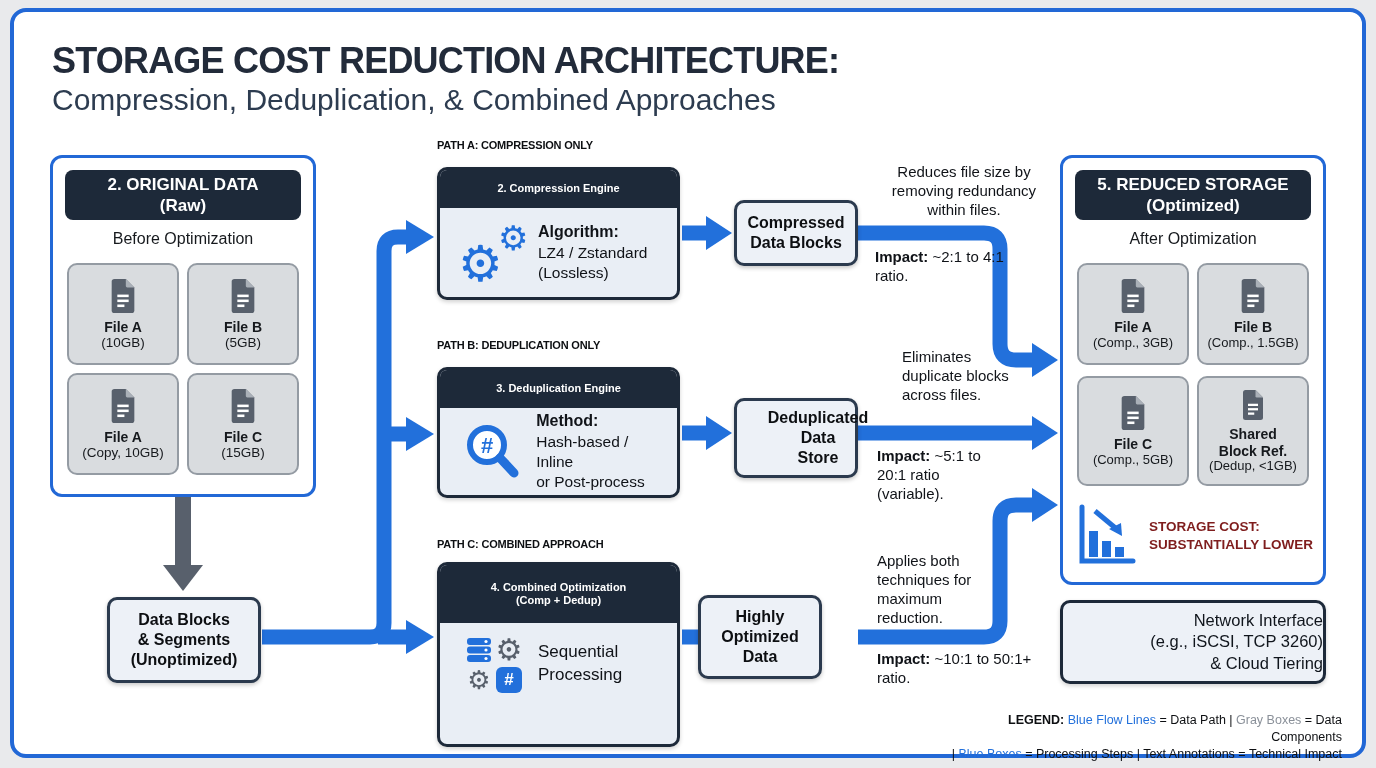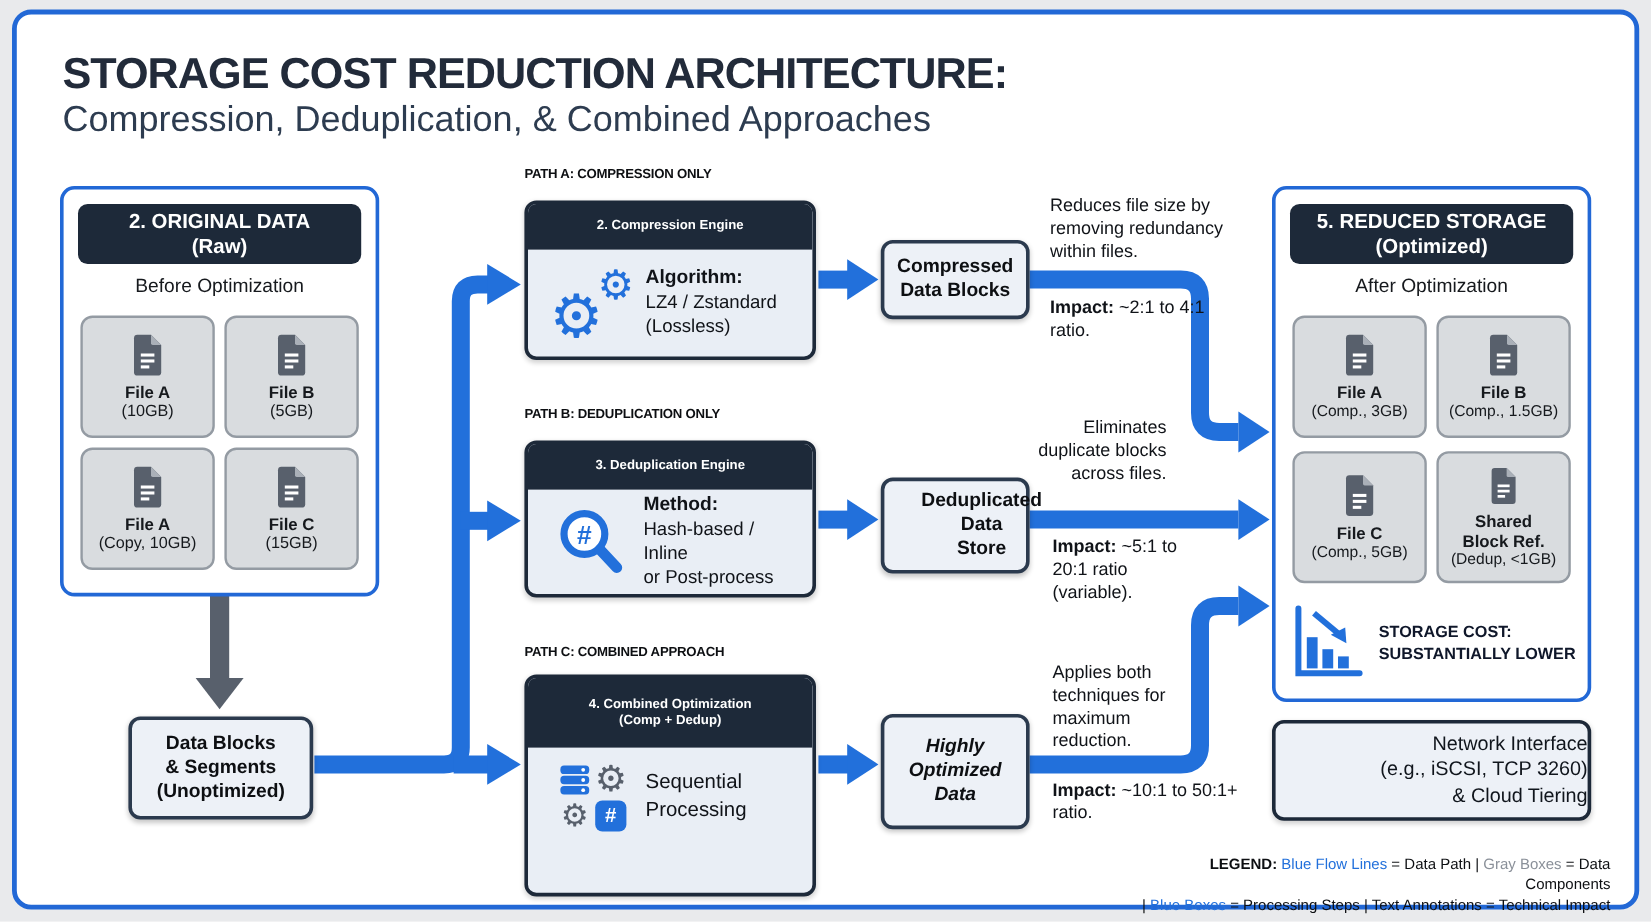--- a/index.html
+++ b/index.html
@@ -41,21 +41,21 @@
   .outbox { position:absolute; background:#edf1f7; border:3px solid #2b3a4e; border-radius:10px; box-shadow:0 2px 4px rgba(0,0,0,0.22);
             display:flex; flex-direction:column; align-items:center; justify-content:center; text-align:center;
             font-weight:700; font-size:16px; color:#0d0f12; line-height:1.25; }
 
   
   .ann { position:absolute; font-size:15px; color:#101318; line-height:1.27; }
   .ann .b { font-weight:700; }
 
   
   #storage-row { position:absolute; left:12px; top:345px; width:240px; display:flex; align-items:center; }
-  #storage-text { font-size:13.5px; font-weight:800; color:#0f172a; line-height:1.35; margin-left:12px; }
+  #storage-text { font-size:13.5px; font-weight:800; color:#7f1d1d; line-height:1.35; margin-left:12px; }
 
   
   #network-box { left:1060px; top:600px; width:266px; height:84px; background:#edf1f7; border:3px solid #1d2939; border-radius:10px;
                  display:flex; flex-direction:column; justify-content:center; text-align:right; font-size:16.5px; font-weight:500; color:#10151c; line-height:1.3; box-shadow:0 2px 4px rgba(0,0,0,0.18); }
 
   
   #legend { left:946px; top:712px; width:396px; text-align:right; font-size:12.5px; color:#0d0f12; line-height:1.35; font-weight:500; }
   #legend .lg-bold { font-weight:800; }
   #legend .lg-blue { color:#2270db; }
   #legend .lg-gray { color:#8a9099; }
@@ -176,21 +176,21 @@
         <div class="b">Algorithm:</div>
         <div>LZ4 / Zstandard</div>
         <div>(Lossless)</div>
       </div>
     </div>
   </div>
   <div class="outbox" style="left:734px;top:200px;width:124px;height:66px;">
     <div>Compressed</div>
     <div>Data Blocks</div>
   </div>
-  <div class="ann" style="left:875px;top:162px;width:178px;">Reduces file size by removing redundancy within files.</div>
+  <div class="ann" style="left:875px;top:162px;width:178px;text-align:center;">Reduces file size by removing redundancy within files.</div>
   <div class="ann" style="left:875px;top:247px;width:155px;">
     <span class="b">Impact:</span><span> ~2:1 to 4:1 ratio.</span>
   </div>
 
   <div class="abs pathlabel" style="left:437px;top:339px;">PATH B: DEDUPLICATION ONLY</div>
   <div class="engine" style="top:367px;height:131px;">
     <div class="engine-header" style="height:38px;">3. Deduplication Engine</div>
     <div class="engine-body" style="height:87px;">
       <div style="width:88px;display:flex;justify-content:center;">
         <svg width="66" height="66" viewBox="0 0 66 66">
@@ -203,21 +203,21 @@
         <div class="b">Method:</div>
         <div>Hash-based / Inline</div>
         <div>or Post-process</div>
       </div>
     </div>
   </div>
   <div class="outbox" style="left:734px;top:398px;width:124px;height:80px;padding-left:44px;">
     <div>Deduplicated</div>
     <div>Data Store</div>
   </div>
-  <div class="ann" style="left:860px;top:347px;width:112px;text-align:right;">Eliminates duplicate blocks across files.</div>
+  <div class="ann" style="left:902px;top:347px;width:112px;">Eliminates duplicate blocks across files.</div>
   <div class="ann" style="left:877px;top:446px;width:132px;">
     <span class="b">Impact:</span><span> ~5:1 to 20:1 ratio (variable).</span>
   </div>
 
   <div class="abs pathlabel" style="left:437px;top:538px;">PATH C: COMBINED APPROACH</div>
   <div class="engine" style="top:562px;height:185px;">
     <div class="engine-header" style="height:58px;">
       <div>4. Combined Optimization</div>
       <div>(Comp + Dedup)</div>
     </div>
@@ -236,21 +236,21 @@
           <span class="gear gray" style="font-size:26px;">⚙</span>
           <span class="hash-sq">#</span>
         </div>
       </div>
       <div class="engine-text" style="font-size:17px;">
         <div>Sequential</div>
         <div>Processing</div>
       </div>
     </div>
   </div>
-  <div class="outbox" style="left:734px;top:595px;width:124px;height:96px;font-style:italic;">
+  <div class="outbox" style="left:698px;top:595px;width:124px;height:84px;">
     <div>Highly</div>
     <div>Optimized</div>
     <div>Data</div>
   </div>
   <div class="ann" style="left:877px;top:551px;width:132px;">Applies both techniques for maximum reduction.</div>
   <div class="ann" style="left:877px;top:649px;width:158px;">
     <span class="b">Impact:</span><span> ~10:1 to 50:1+ ratio.</span>
   </div>
 
   <div class="abs panel" id="right-panel">

